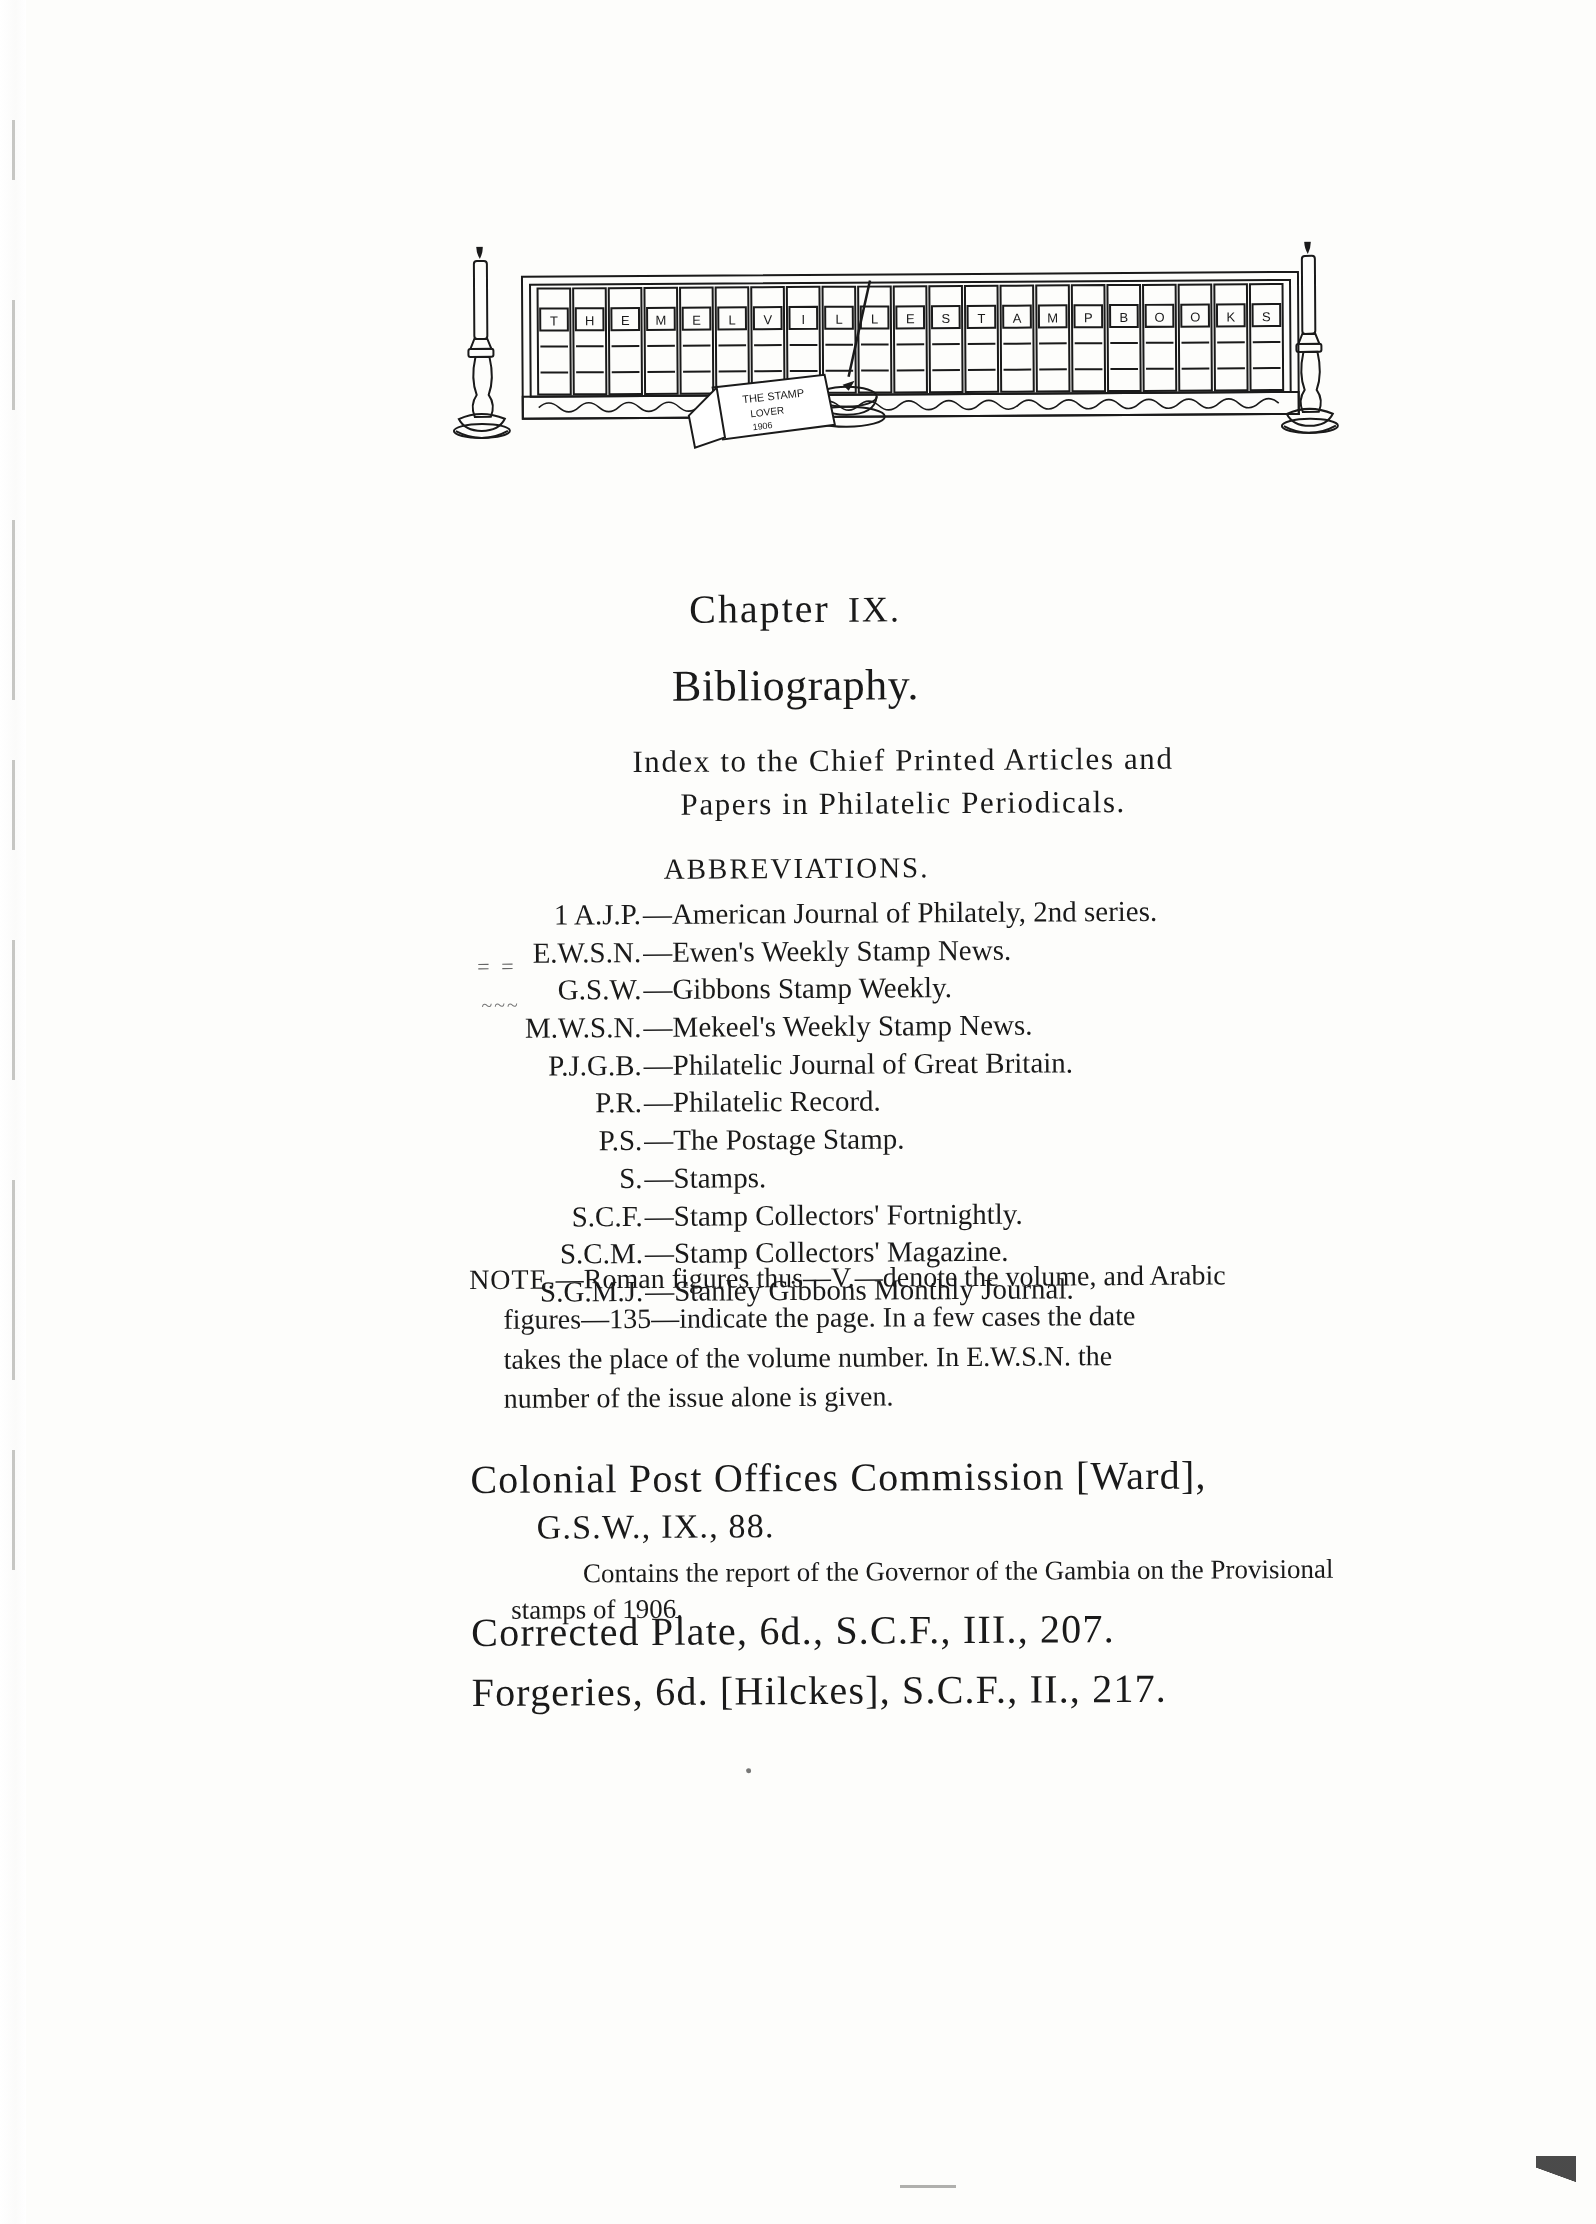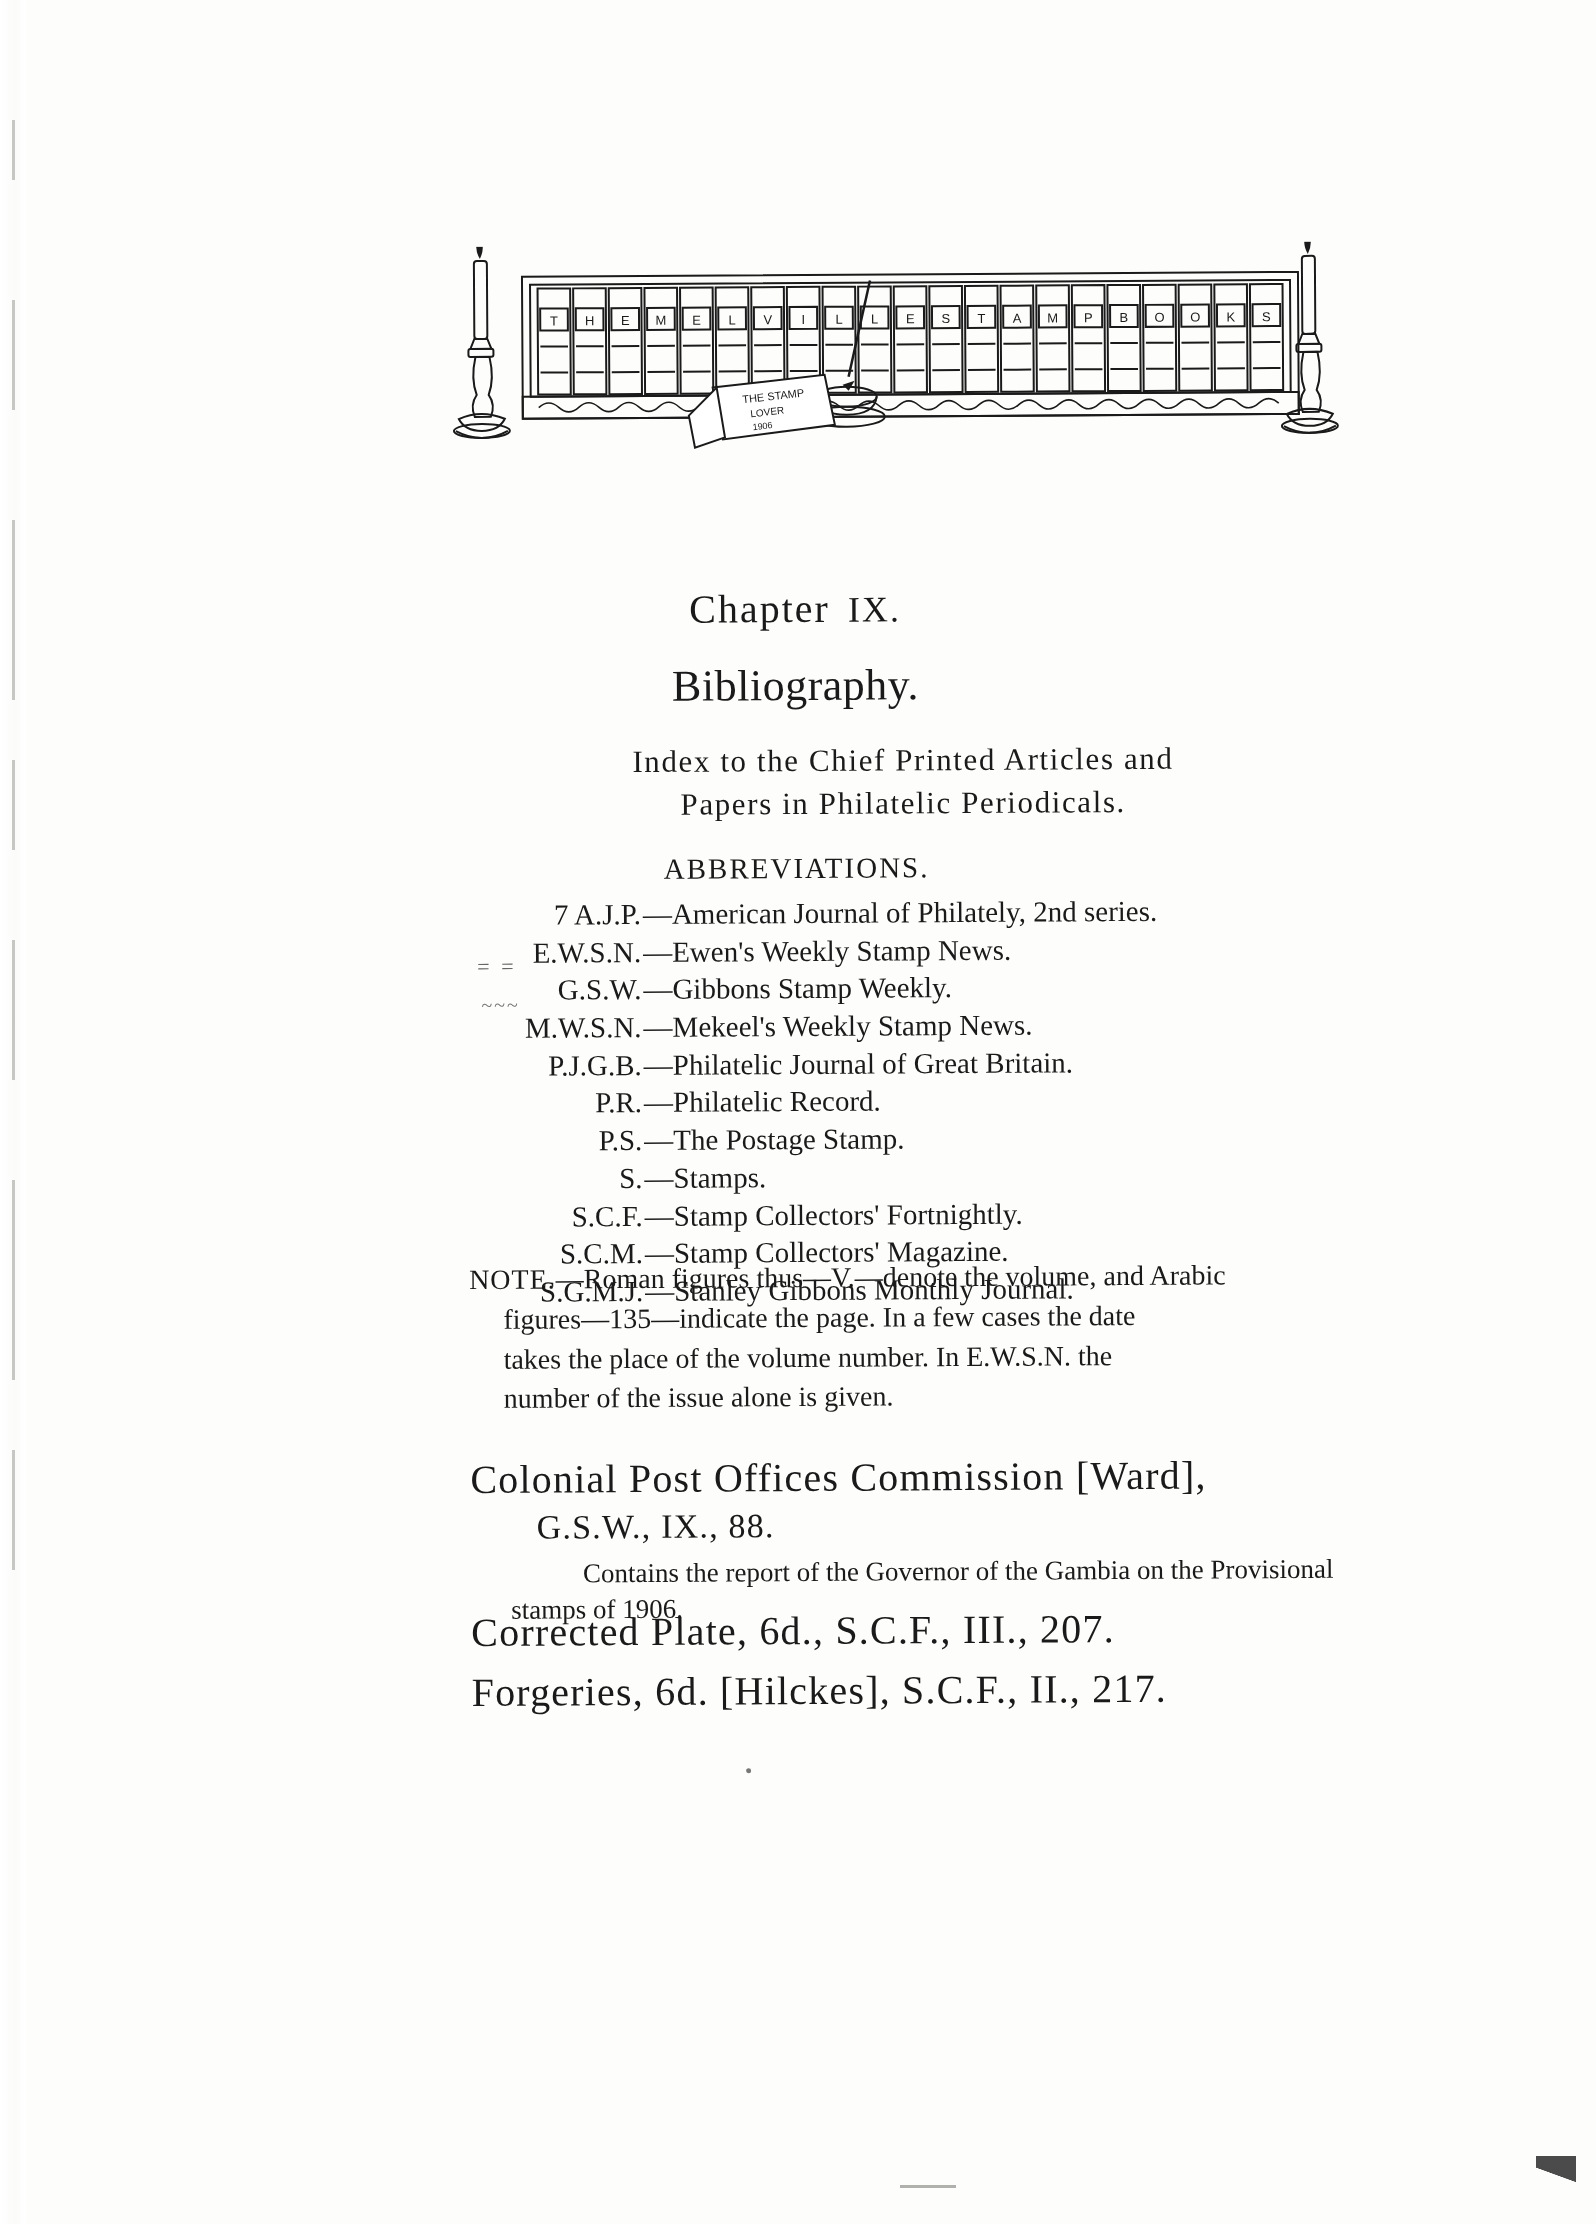--- a/index.html
+++ b/index.html
@@ -402,21 +402,21 @@
     <div>Index to the Chief Printed Articles and</div>
     <div>Papers in Philatelic Periodicals.</div>
   </div>
 
   <div class="abbrev-head">ABBREVIATIONS.</div>
 
   <div class="stray-marks">= =</div>
   <div class="stray-marks2">~~~</div>
 
   <div class="abbrev-list">
-    <span class="row"><span class="key">7 A.J.P.</span><span>—American Journal of Philately, 2nd series.</span></span>
+    <span class="row"><span class="key">1 A.J.P.</span><span>—American Journal of Philately, 2nd series.</span></span>
     <span class="row"><span class="key">E.W.S.N.</span><span>—Ewen's Weekly Stamp News.</span></span>
     <span class="row"><span class="key">G.S.W.</span><span>—Gibbons Stamp Weekly.</span></span>
     <span class="row"><span class="key">M.W.S.N.</span><span>—Mekeel's Weekly Stamp News.</span></span>
     <span class="row"><span class="key">P.J.G.B.</span><span>—Philatelic Journal of Great Britain.</span></span>
     <span class="row"><span class="key">P.R.</span><span>—Philatelic Record.</span></span>
     <span class="row"><span class="key">P.S.</span><span>—The Postage Stamp.</span></span>
     <span class="row"><span class="key">S.</span><span>—Stamps.</span></span>
     <span class="row"><span class="key">S.C.F.</span><span>—Stamp Collectors' Fortnightly.</span></span>
     <span class="row"><span class="key">S.C.M.</span><span>—Stamp Collectors' Magazine.</span></span>
     <span class="row"><span class="key">S.G.M.J.</span><span>—Stanley Gibbons Monthly Journal.</span></span>

